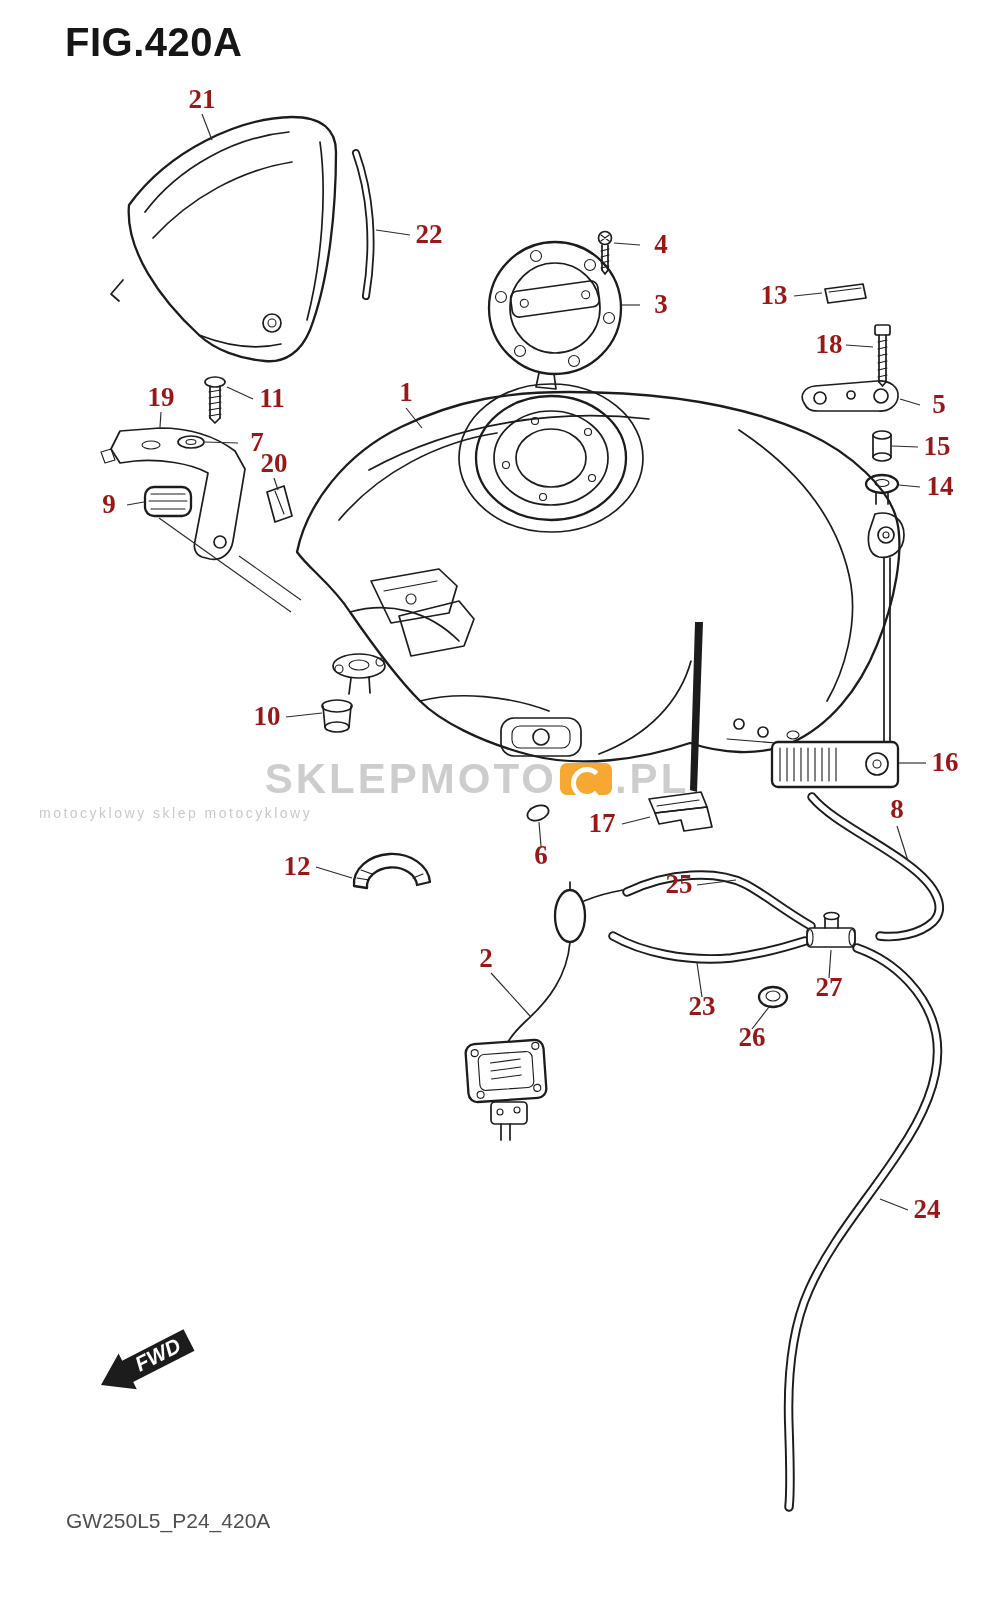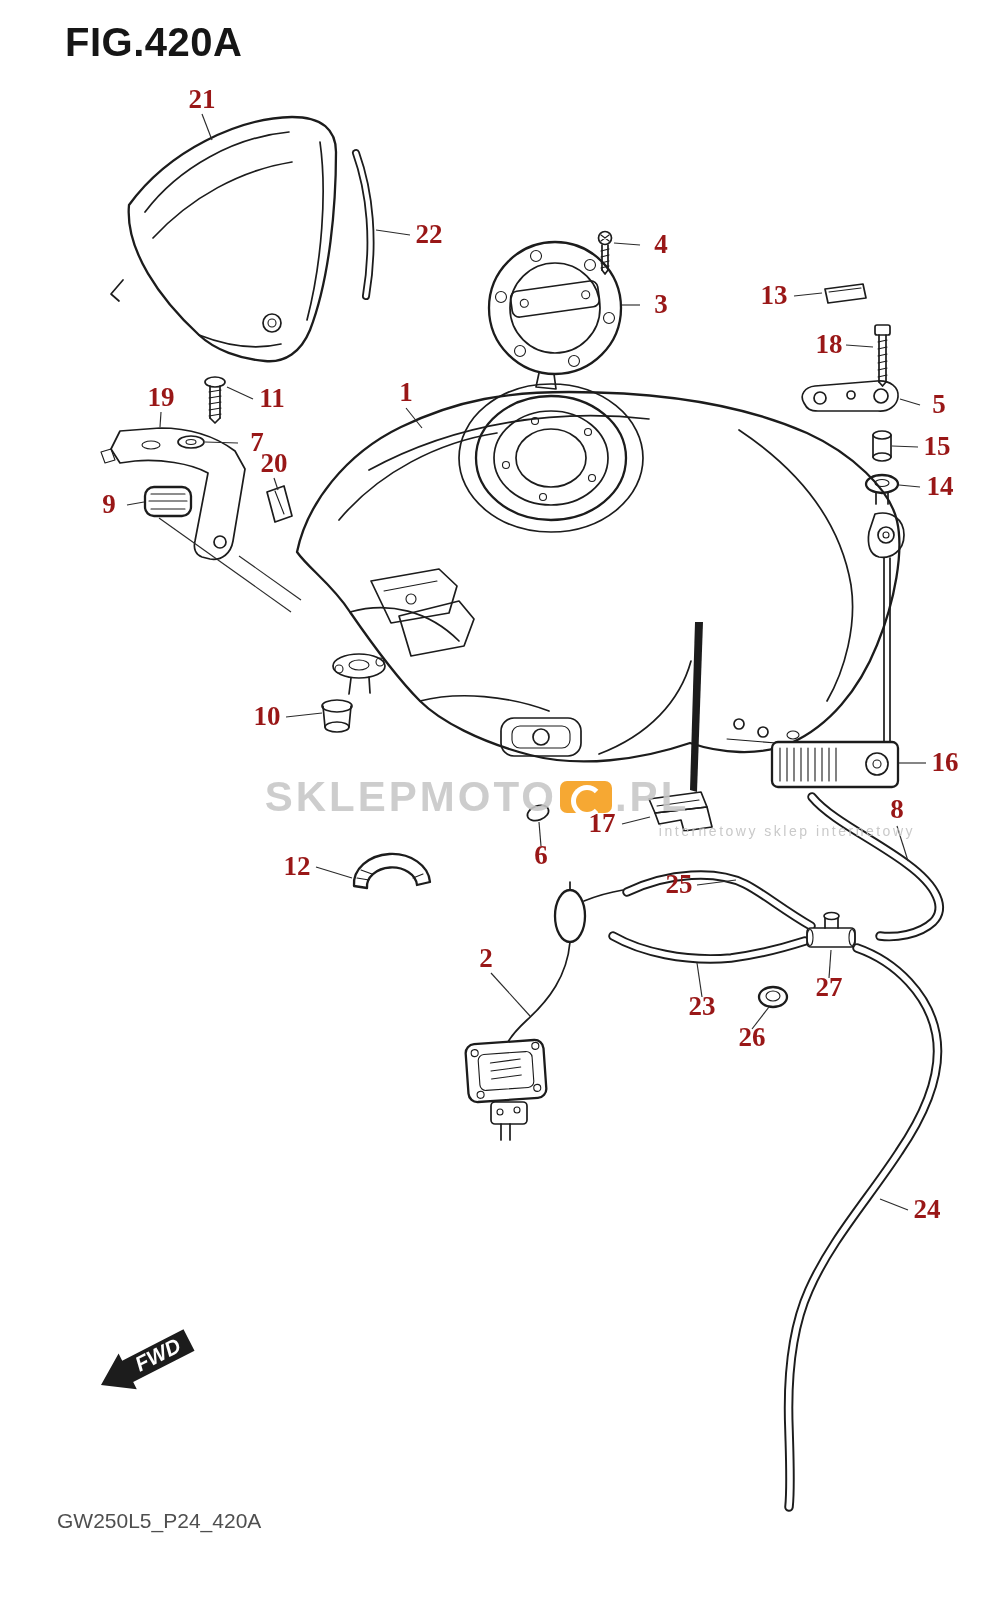--- a/index.html
+++ b/index.html
@@ -23,35 +23,35 @@
   .hoseO{ fill:none; stroke:var(--line-dark,#1c1c1c); stroke-width:9.5; stroke-linecap:round; stroke-linejoin:round; }
   .hoseI{ fill:none; stroke:#ffffff; stroke-width:5.6; stroke-linecap:round; stroke-linejoin:round; }
   .leader{ stroke:#2b2b2b; stroke-width:1.15; fill:none; }
   .callout {
     fill:var(--callout-red,#991717);
     font:700 27px "Liberation Serif", serif;
     text-anchor:middle;
   }
   .fwd-text { fill:#ffffff; font:italic 700 21px "Liberation Sans", sans-serif; text-anchor:middle; }
 
-  .watermark { position:absolute; left:0; top:776px; width:876px; text-align:right; pointer-events:none; opacity:.88; z-index:5; }
+  .watermark { position:absolute; left:0; top:758px; width:876px; text-align:left; pointer-events:none; opacity:.88; z-index:5; }
   .wm-brand {
     display:flex; align-items:center; justify-content:center; gap:3px;
     font-size:42px; font-weight:700; line-height:1;
     color:var(--watermark-gray,#c7c7c7); letter-spacing:3px;
     font-family:"Liberation Sans", sans-serif;
   }
   .wm-logo { display:inline-block; width:52px; height:32px; background:var(--watermark-orange,#f59d18); border-radius:7px; position:relative; }
   .wm-logo::after {
     content:""; position:absolute; left:11px; top:4px; width:22px; height:22px;
     border:5px solid #fff; border-right-color:transparent; border-radius:50%;
   }
   .wm-tagline { margin-top:5px; font-size:14px; color:#c2c2c2; letter-spacing:2.5px; }
 
-  .footer { position:absolute; left:18px; top:1505px; color:var(--footer-gray,#4f4f4f); font-size:21px; line-height:1.5; }
+  .footer { position:absolute; left:27px; top:1505px; color:var(--footer-gray,#4f4f4f); font-size:21px; line-height:1.5; }
 </style>
 </head>
 <body>
 
 <div class="page">
 
   <div class="figure-title">FIG.420A</div>
 
   <svg class="diagram" width="1000" height="1600" viewBox="0 0 1000 1600">
 
@@ -341,20 +341,20 @@
       <text class="fwd-text" x="119" y="1362" transform="rotate(-27 119 1355)">FWD</text>
     </g>
   </svg>
 
   <div class="watermark">
     <div class="wm-brand">
       <span>SKLEPMOTO</span>
       <span class="wm-logo"></span>
       <span>.PL</span>
     </div>
-    <div class="wm-tagline">internetowy sklep internetowy</div>
+    <div class="wm-tagline">motocyklowy sklep motocyklowy</div>
   </div>
 
   <div class="footer">
     <div>GW250L5_P24_420A</div>
   </div>
 
 </div>
 
 </body></html>

